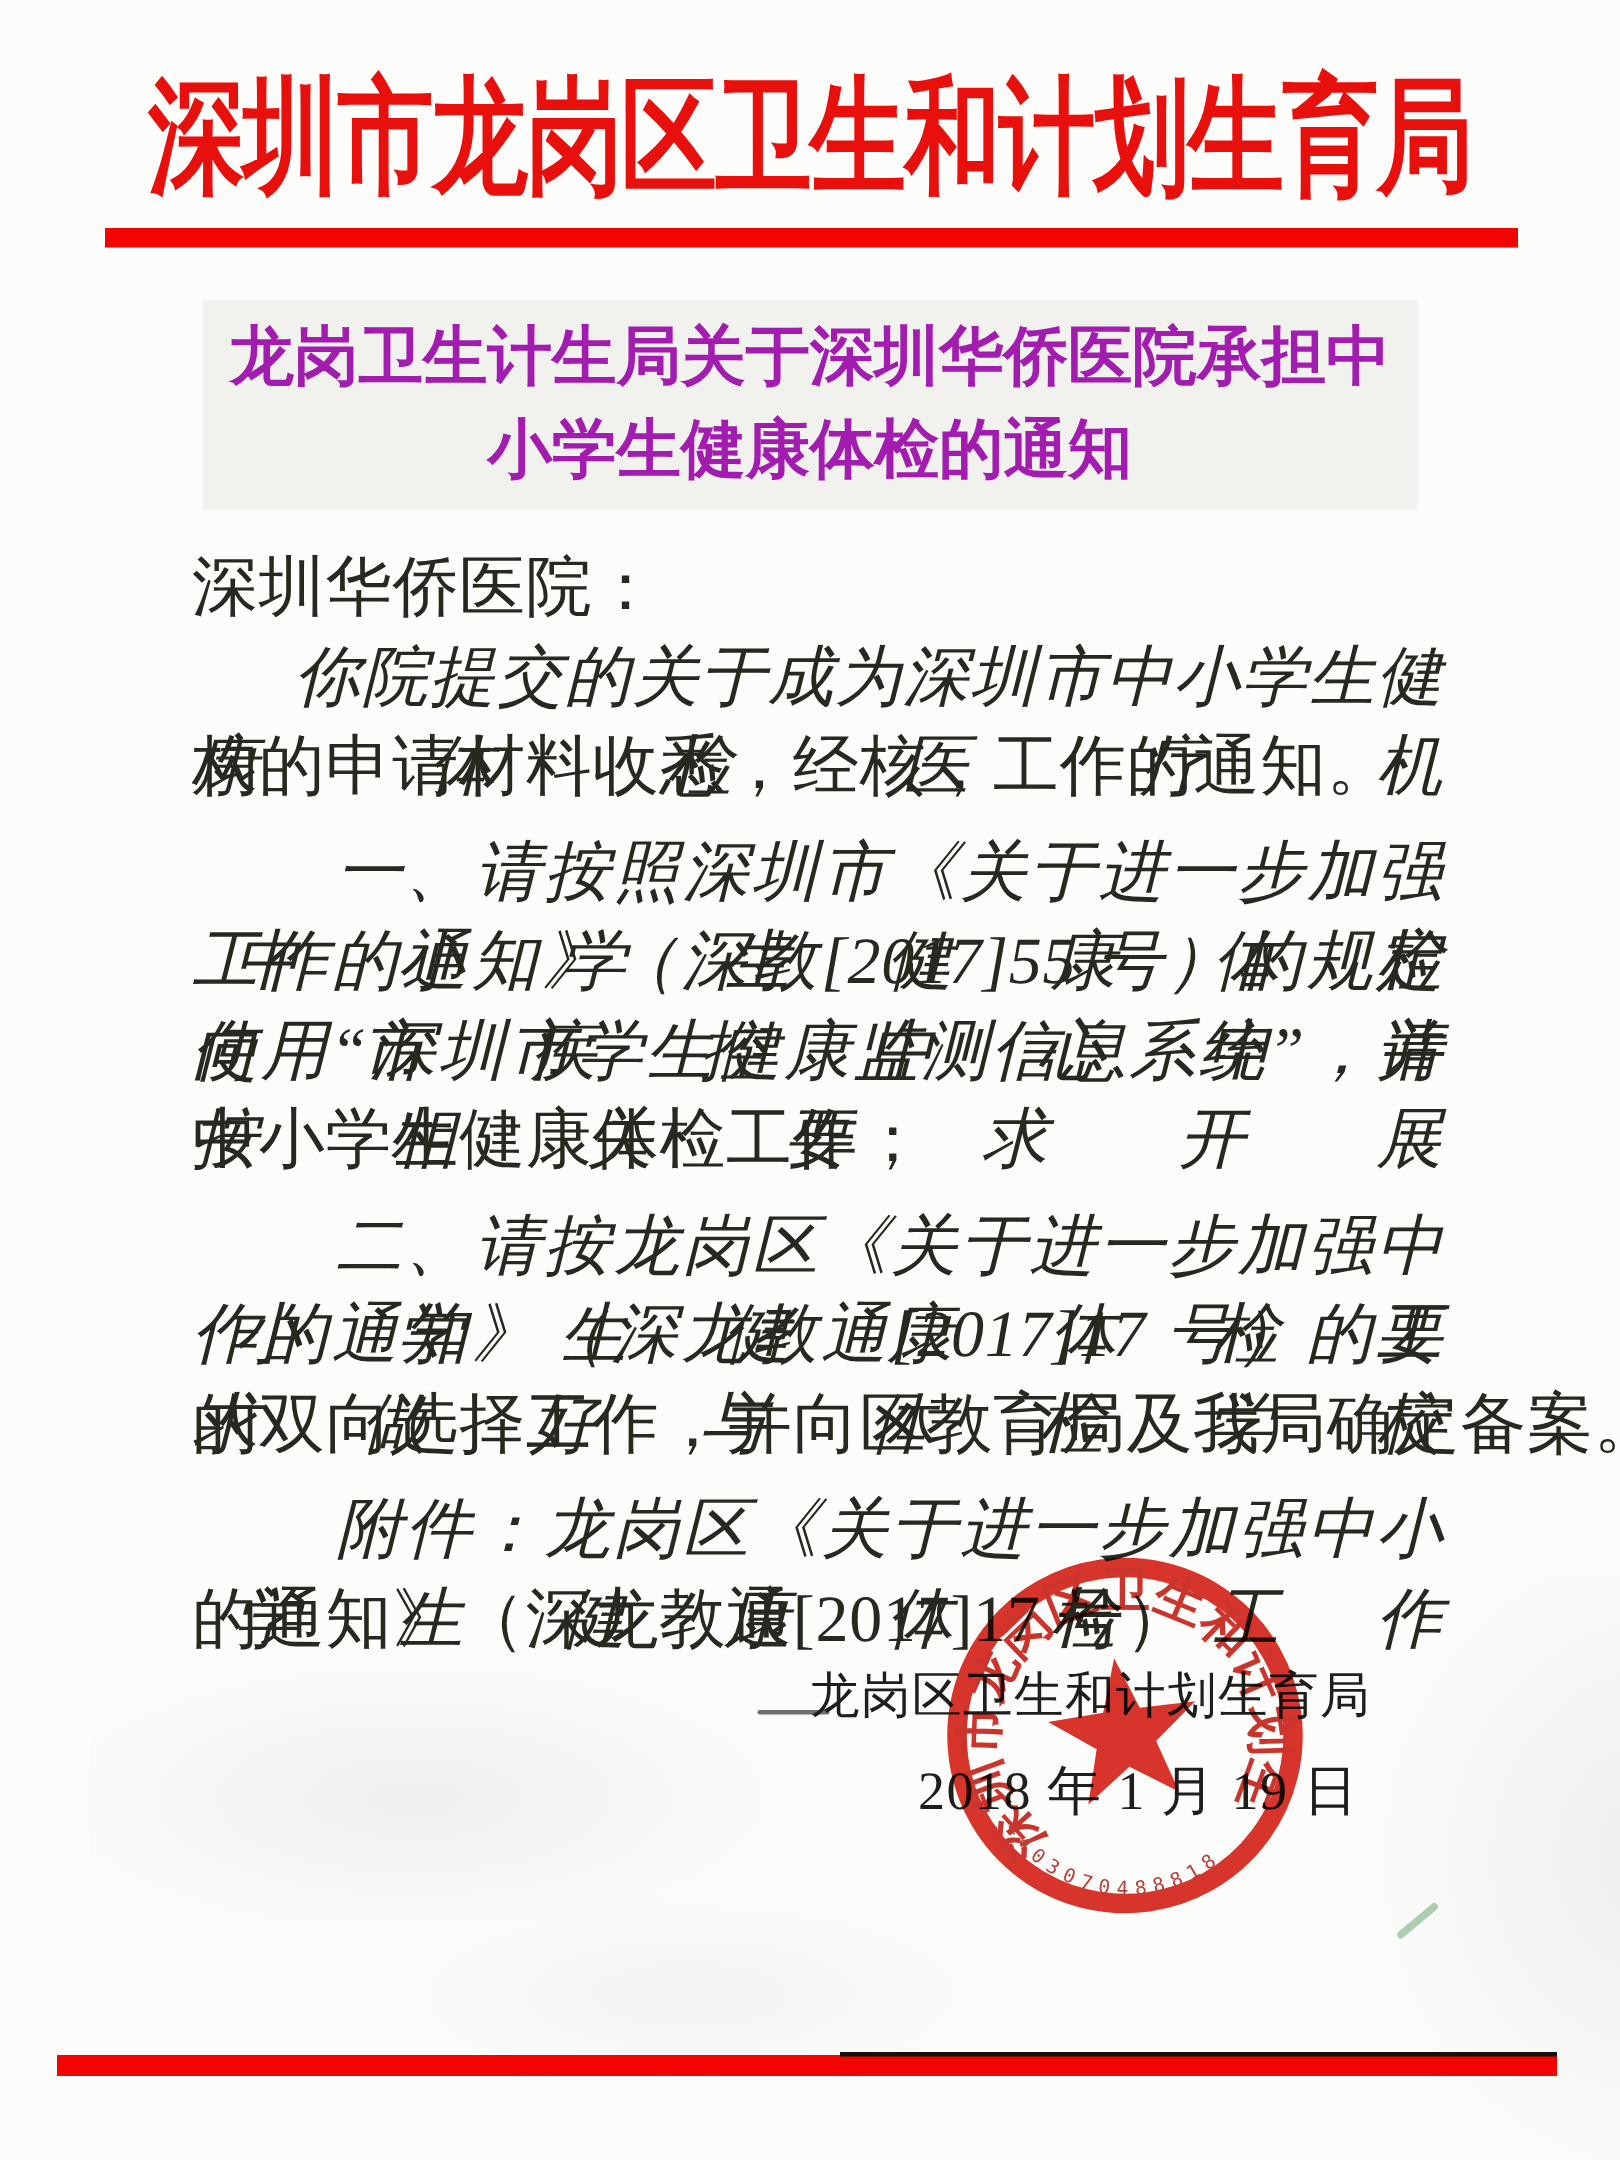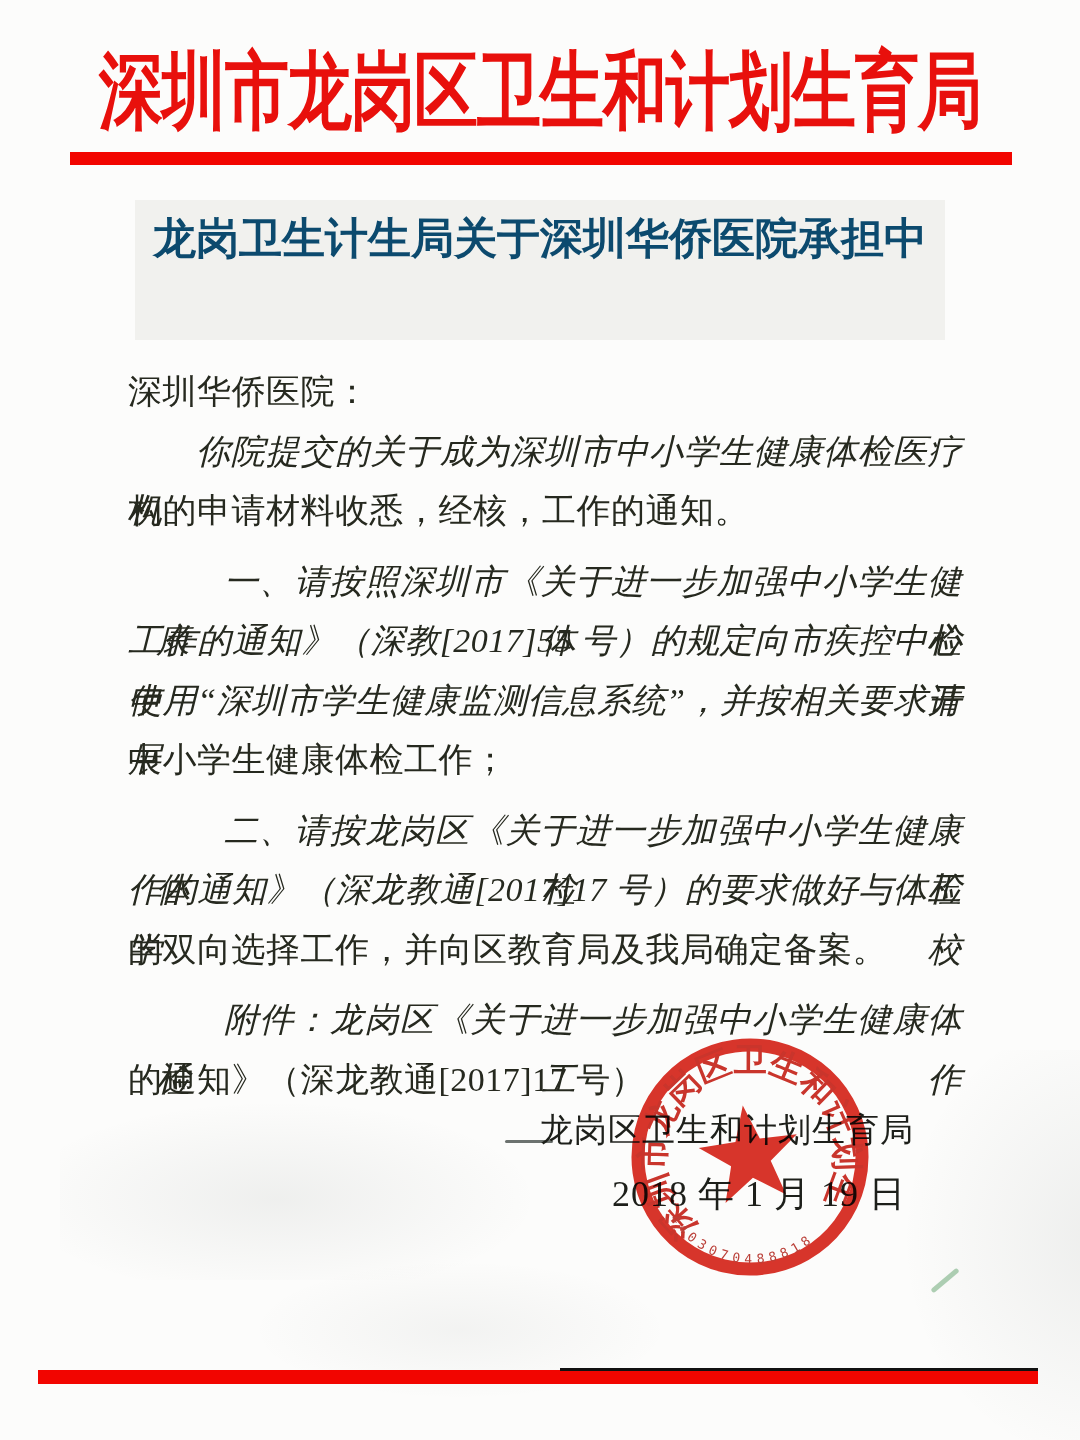--- a/index.html
+++ b/index.html
@@ -21,28 +21,28 @@
     white-space:nowrap;
   }
   .hdr-rule{
     position:absolute;left:70px;top:152px;width:942px;height:13px;
   }
   
   .title-block{
     position:absolute;left:135px;top:200px;width:810px;height:140px;
     background:#f1f1ee;
     text-align:center;
-    font-weight:bold;color:#0c4a6e;
+    font-weight:bold;color:#a21caf;
     font-size:43px;line-height:62px;
     padding-top:8px;box-sizing:border-box;
   }
   
   .body-text{
     position:absolute;left:128px;top:362px;width:834px;
-    font-size:34px;color:#26291f;
+    font-size:44px;color:#26291f;
     letter-spacing:0.5px;
   }
   .bline{line-height:59.5px;height:59.5px;white-space:nowrap;}
   .bline.just{white-space:normal;text-align:justify;text-align-last:justify;font-style:italic;}
   .bline.indent{text-indent:68px;}
   .bline.para{margin-top:11px;margin-left:28px;}
   
   .sig{
     position:absolute;left:540px;top:1108px;
     font-size:33px;color:#1d1f1a;letter-spacing:1px;white-space:nowrap;
@@ -79,20 +79,21 @@
 </head>
 <body>
 
 <div class="page">
 
   <div class="hdr" style="color:#e8100c;">深圳市龙岗区卫生和计划生育局</div>
   <div class="hdr-rule" style="background:#f20500;"></div>
 
   <div class="title-block">
     <div>龙岗卫生计生局关于深圳华侨医院承担中</div>
+    <div>小学生健康体检的通知</div>
   </div>
 
   <div class="body-text">
       <div class="bline">深圳华侨医院：</div>
       <div class="bline indent just">你院提交的关于成为深圳市中小学生健康体检医疗机</div>
       <div class="bline">构的申请材料收悉，经核，工作的通知。</div>
       <div class="bline indent just para">一、请按照深圳市《关于进一步加强中小学生健康体检</div>
       <div class="bline just">工作的通知》（深教[2017]55 号）的规定向市疾控中心申请</div>
       <div class="bline just">使用“深圳市学生健康监测信息系统”，并按相关要求开展</div>
       <div class="bline">中小学生健康体检工作；</div>

